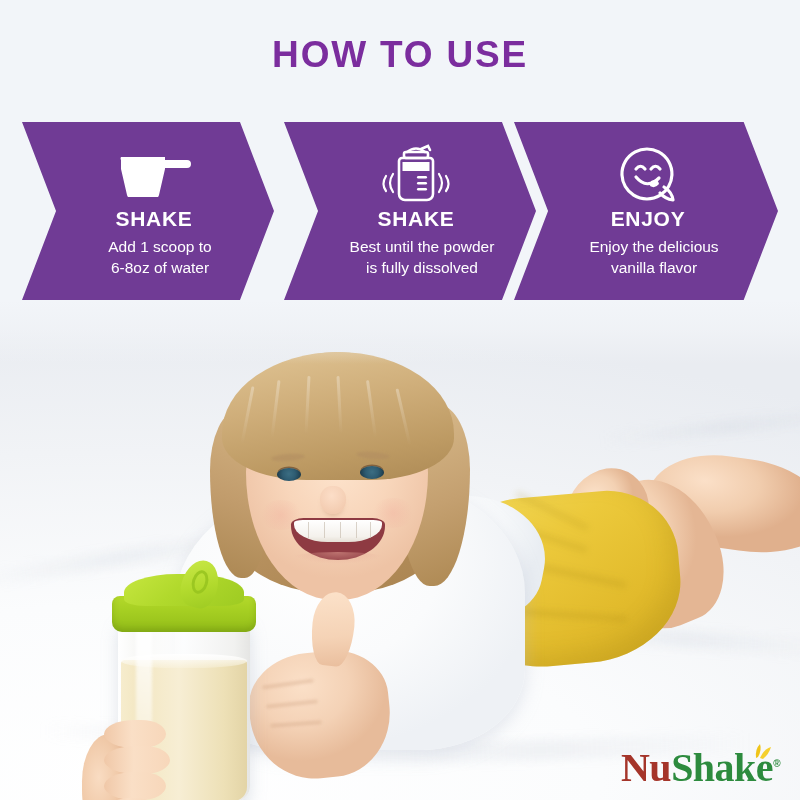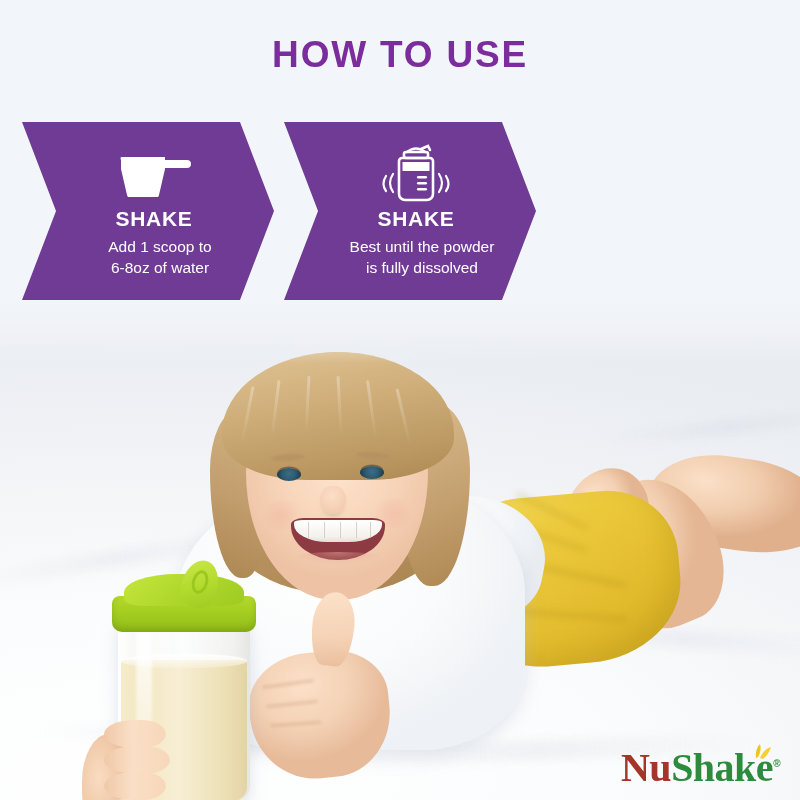--- a/index.html
+++ b/index.html
@@ -465,20 +465,42 @@
               <path d="M69 33 q5 8 0 15"></path>
             </g>
           </svg>
         </div>
         <div class="step-title">SHAKE</div>
         <div class="step-desc">Best until the powder
 is fully dissolved</div>
       </div>
     </div>
 
+    <div class="chev c3">
+      <div class="chev-inner">
+        <div class="step-icon">
+          <svg width="60" height="58" viewBox="0 0 60 58">
+
+            <path d="M29 4 a25 25 0 1 1 -0.1 0 z" fill="none" stroke="#ffffff" stroke-width="3.2"></path>
+            <path d="M46 42 q8 5 9 13 q-8 -1 -13 -7" fill="none" stroke="#ffffff" stroke-width="3.2" stroke-linejoin="round" stroke-linecap="round"></path>
+
+            <g fill="none" stroke="#ffffff" stroke-width="3.2" stroke-linecap="round">
+              <path d="M18 24 q4.5 -5.5 9 0"></path>
+              <path d="M33 24 q4.5 -5.5 9 0"></path>
+            </g>
+
+            <path d="M18 32 q11 13 23 1" fill="none" stroke="#ffffff" stroke-width="3.2" stroke-linecap="round"></path>
+            <path d="M33 36 q7 -3 8 3 q-4 5 -9 2 z" fill="#ffffff"></path>
+          </svg>
+        </div>
+        <div class="step-title">ENJOY</div>
+        <div class="step-desc">Enjoy the delicious
+vanilla flavor</div>
+      </div>
+    </div>
 
   </div>
 
   <div class="photo">
 
     <div class="bed"></div>
     <div class="fold f1"></div>
     <div class="fold f2"></div>
     <div class="fold f3"></div>
     <div class="fold f4"></div>

